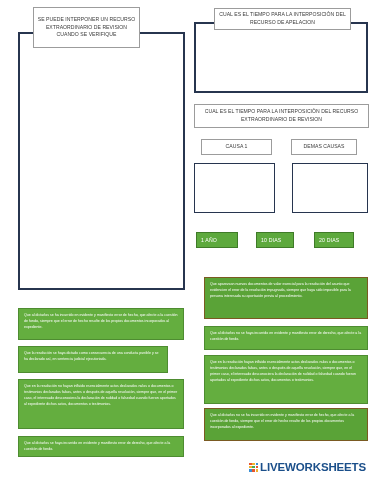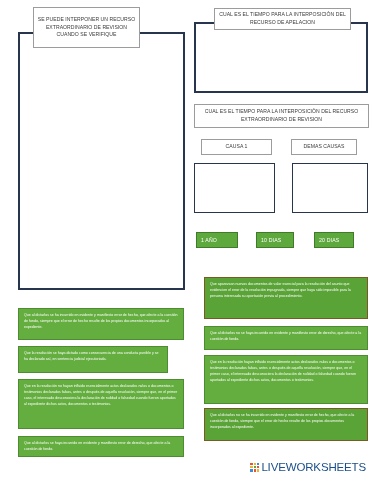--- a/index.html
+++ b/index.html
@@ -98,21 +98,21 @@
   .wm-logo {
     width: 9px; height: 9px;
     display: grid;
     grid-template-columns: 1fr 1fr 1fr;
     grid-template-rows: 1fr 1fr 1fr;
     gap: 0.7px;
   }
   .wm-logo i { display: block; }
   .wm-text {
     font-size: 11.5px;
-    font-weight: normal;
+    font-weight: bold;
     color: #1b4f8a;
     letter-spacing: -0.15px;
   }
 </style>
 </head>
 <body>
 
 <div class="sheet">
 
   <div class="frame" style="left:18px; top:32px; width:167px; height:258px;"></div>

